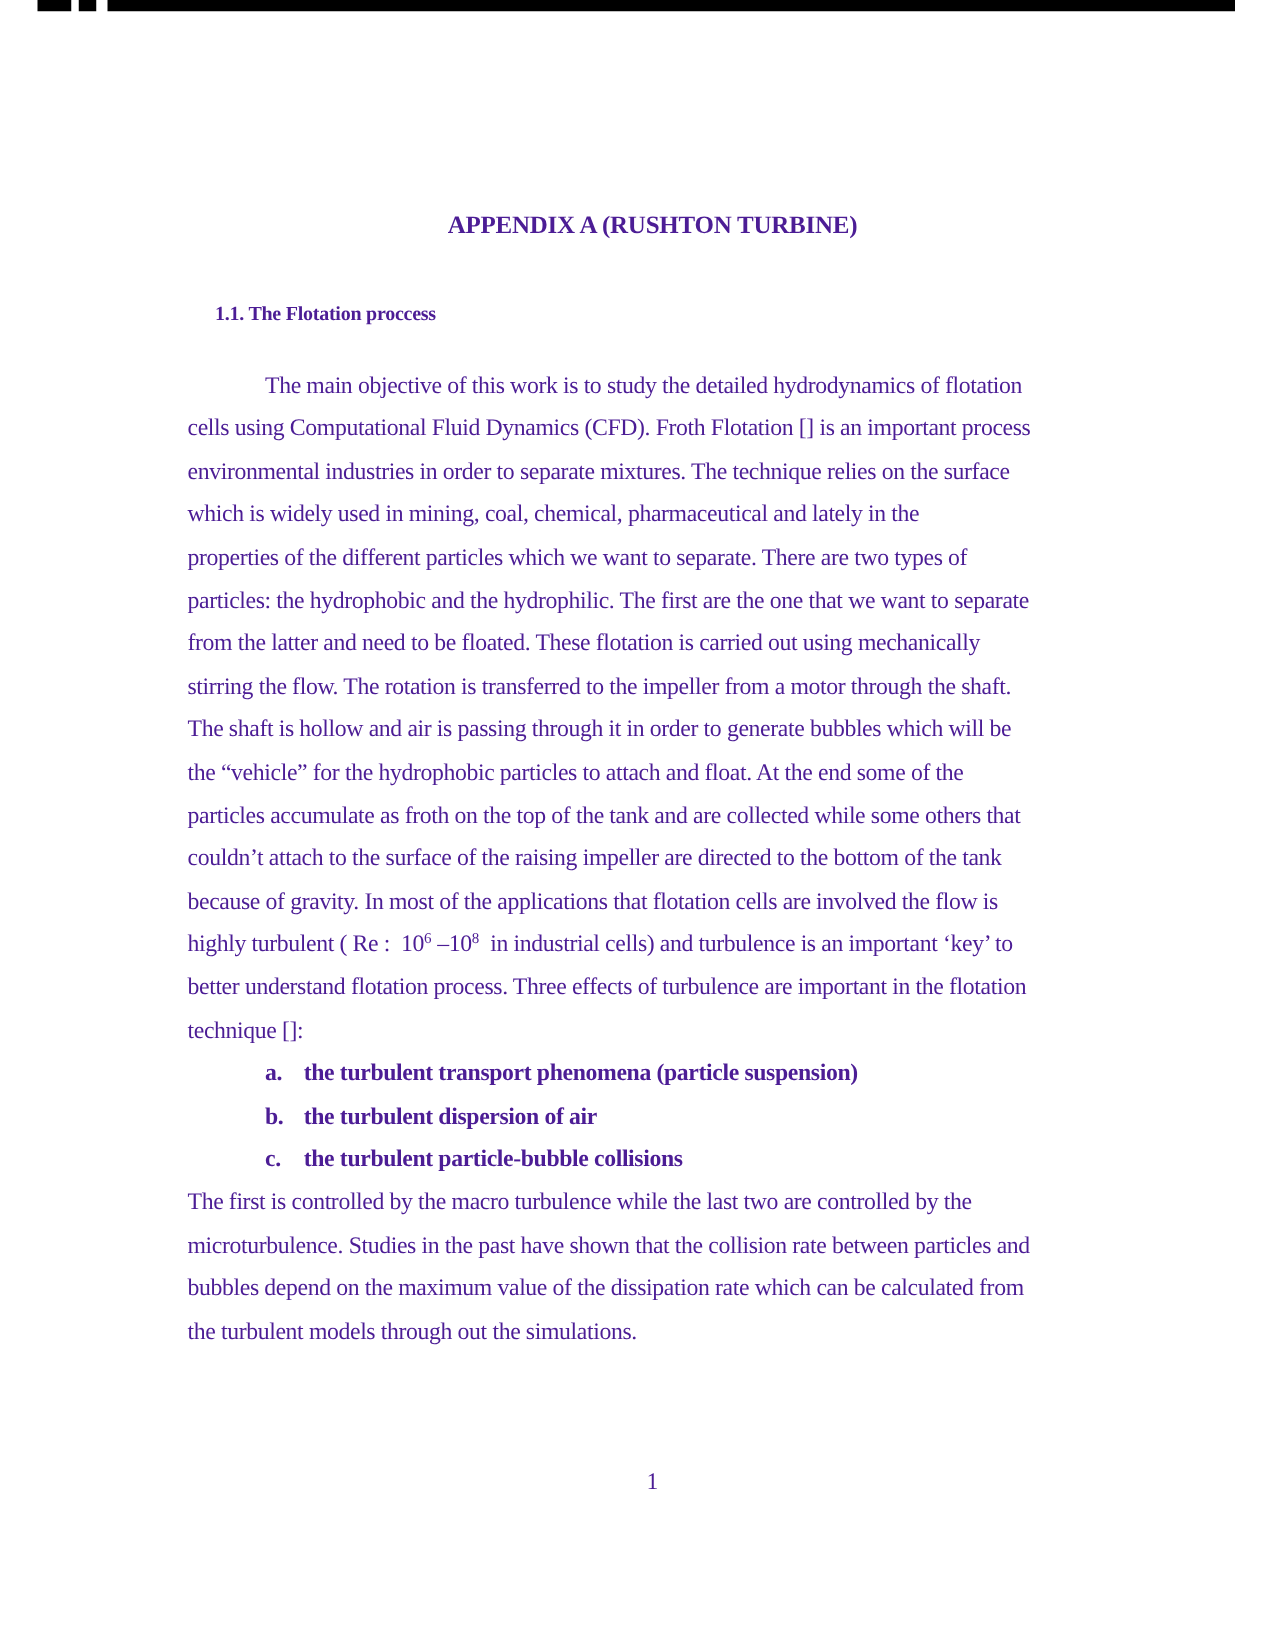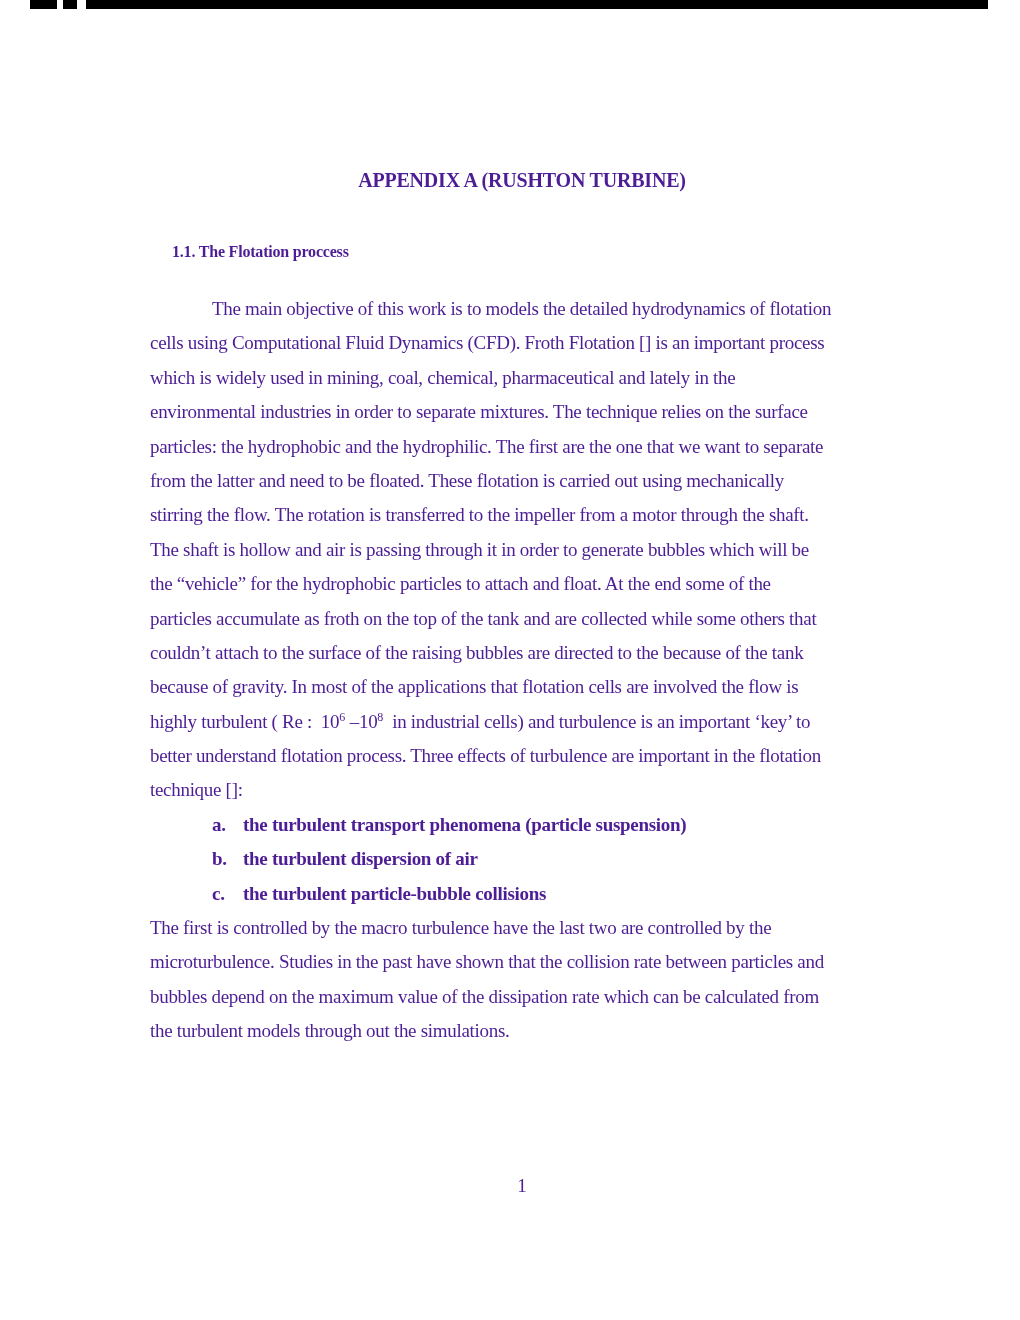--- a/index.html
+++ b/index.html
@@ -82,43 +82,44 @@
 
   <div class="scan-bar seg1"></div>
   <div class="scan-bar seg2"></div>
   <div class="scan-bar seg3"></div>
 
   <div class="doc-title">APPENDIX A (RUSHTON TURBINE)</div>
 
   <div class="section-heading">1.1. The Flotation proccess</div>
 
   <div class="body-text">
-    <div class="line indent">The main objective of this work is to models the detailed hydrodynamics of flotation</div>
+    <div class="line indent">The main objective of this work is to study the detailed hydrodynamics of flotation</div>
     <div class="line">cells using Computational Fluid Dynamics (CFD). Froth Flotation [] is an important process</div>
+    <div class="line">environmental industries in order to separate mixtures. The technique relies on the surface</div>
     <div class="line">which is widely used in mining, coal, chemical, pharmaceutical and lately in the</div>
-    <div class="line">environmental industries in order to separate mixtures. The technique relies on the surface</div>
+    <div class="line">properties of the different particles which we want to separate. There are two types of</div>
     <div class="line">particles: the hydrophobic and the hydrophilic. The first are the one that we want to separate</div>
     <div class="line">from the latter and need to be floated. These flotation is carried out using mechanically</div>
     <div class="line">stirring the flow. The rotation is transferred to the impeller from a motor through the shaft.</div>
     <div class="line">The shaft is hollow and air is passing through it in order to generate bubbles which will be</div>
     <div class="line">the “vehicle” for the hydrophobic particles to attach and float. At the end some of the</div>
     <div class="line">particles accumulate as froth on the top of the tank and are collected while some others that</div>
-    <div class="line">couldn’t attach to the surface of the raising bubbles are directed to the because of the tank</div>
+    <div class="line">couldn’t attach to the surface of the raising impeller are directed to the bottom of the tank</div>
     <div class="line">because of gravity. In most of the applications that flotation cells are involved the flow is</div>
 
     <div class="line"><span>highly turbulent (&nbsp;Re&nbsp;:&nbsp;&nbsp;10</span><sup class="msup">6</sup><span>&nbsp;–10</span><sup class="msup">8</sup><span>&nbsp;&nbsp;in industrial cells) and turbulence is an important ‘key’ to</span></div>
 
     <div class="line">better understand flotation process. Three effects of turbulence are important in the flotation</div>
     <div class="line">technique []:</div>
 
     <div class="line list-line"><span class="li-marker">a.</span><span>the turbulent transport phenomena (particle suspension)</span></div>
     <div class="line list-line"><span class="li-marker">b.</span><span>the turbulent dispersion of air</span></div>
     <div class="line list-line"><span class="li-marker">c.</span><span>the turbulent particle-bubble collisions</span></div>
 
-    <div class="line">The first is controlled by the macro turbulence have the last two are controlled by the</div>
+    <div class="line">The first is controlled by the macro turbulence while the last two are controlled by the</div>
     <div class="line">microturbulence. Studies in the past have shown that the collision rate between particles and</div>
     <div class="line">bubbles depend on the maximum value of the dissipation rate which can be calculated from</div>
     <div class="line">the turbulent models through out the simulations.</div>
   </div>
 
   <div class="page-footer">1</div>
 
 </div>
 
 </body></html>

